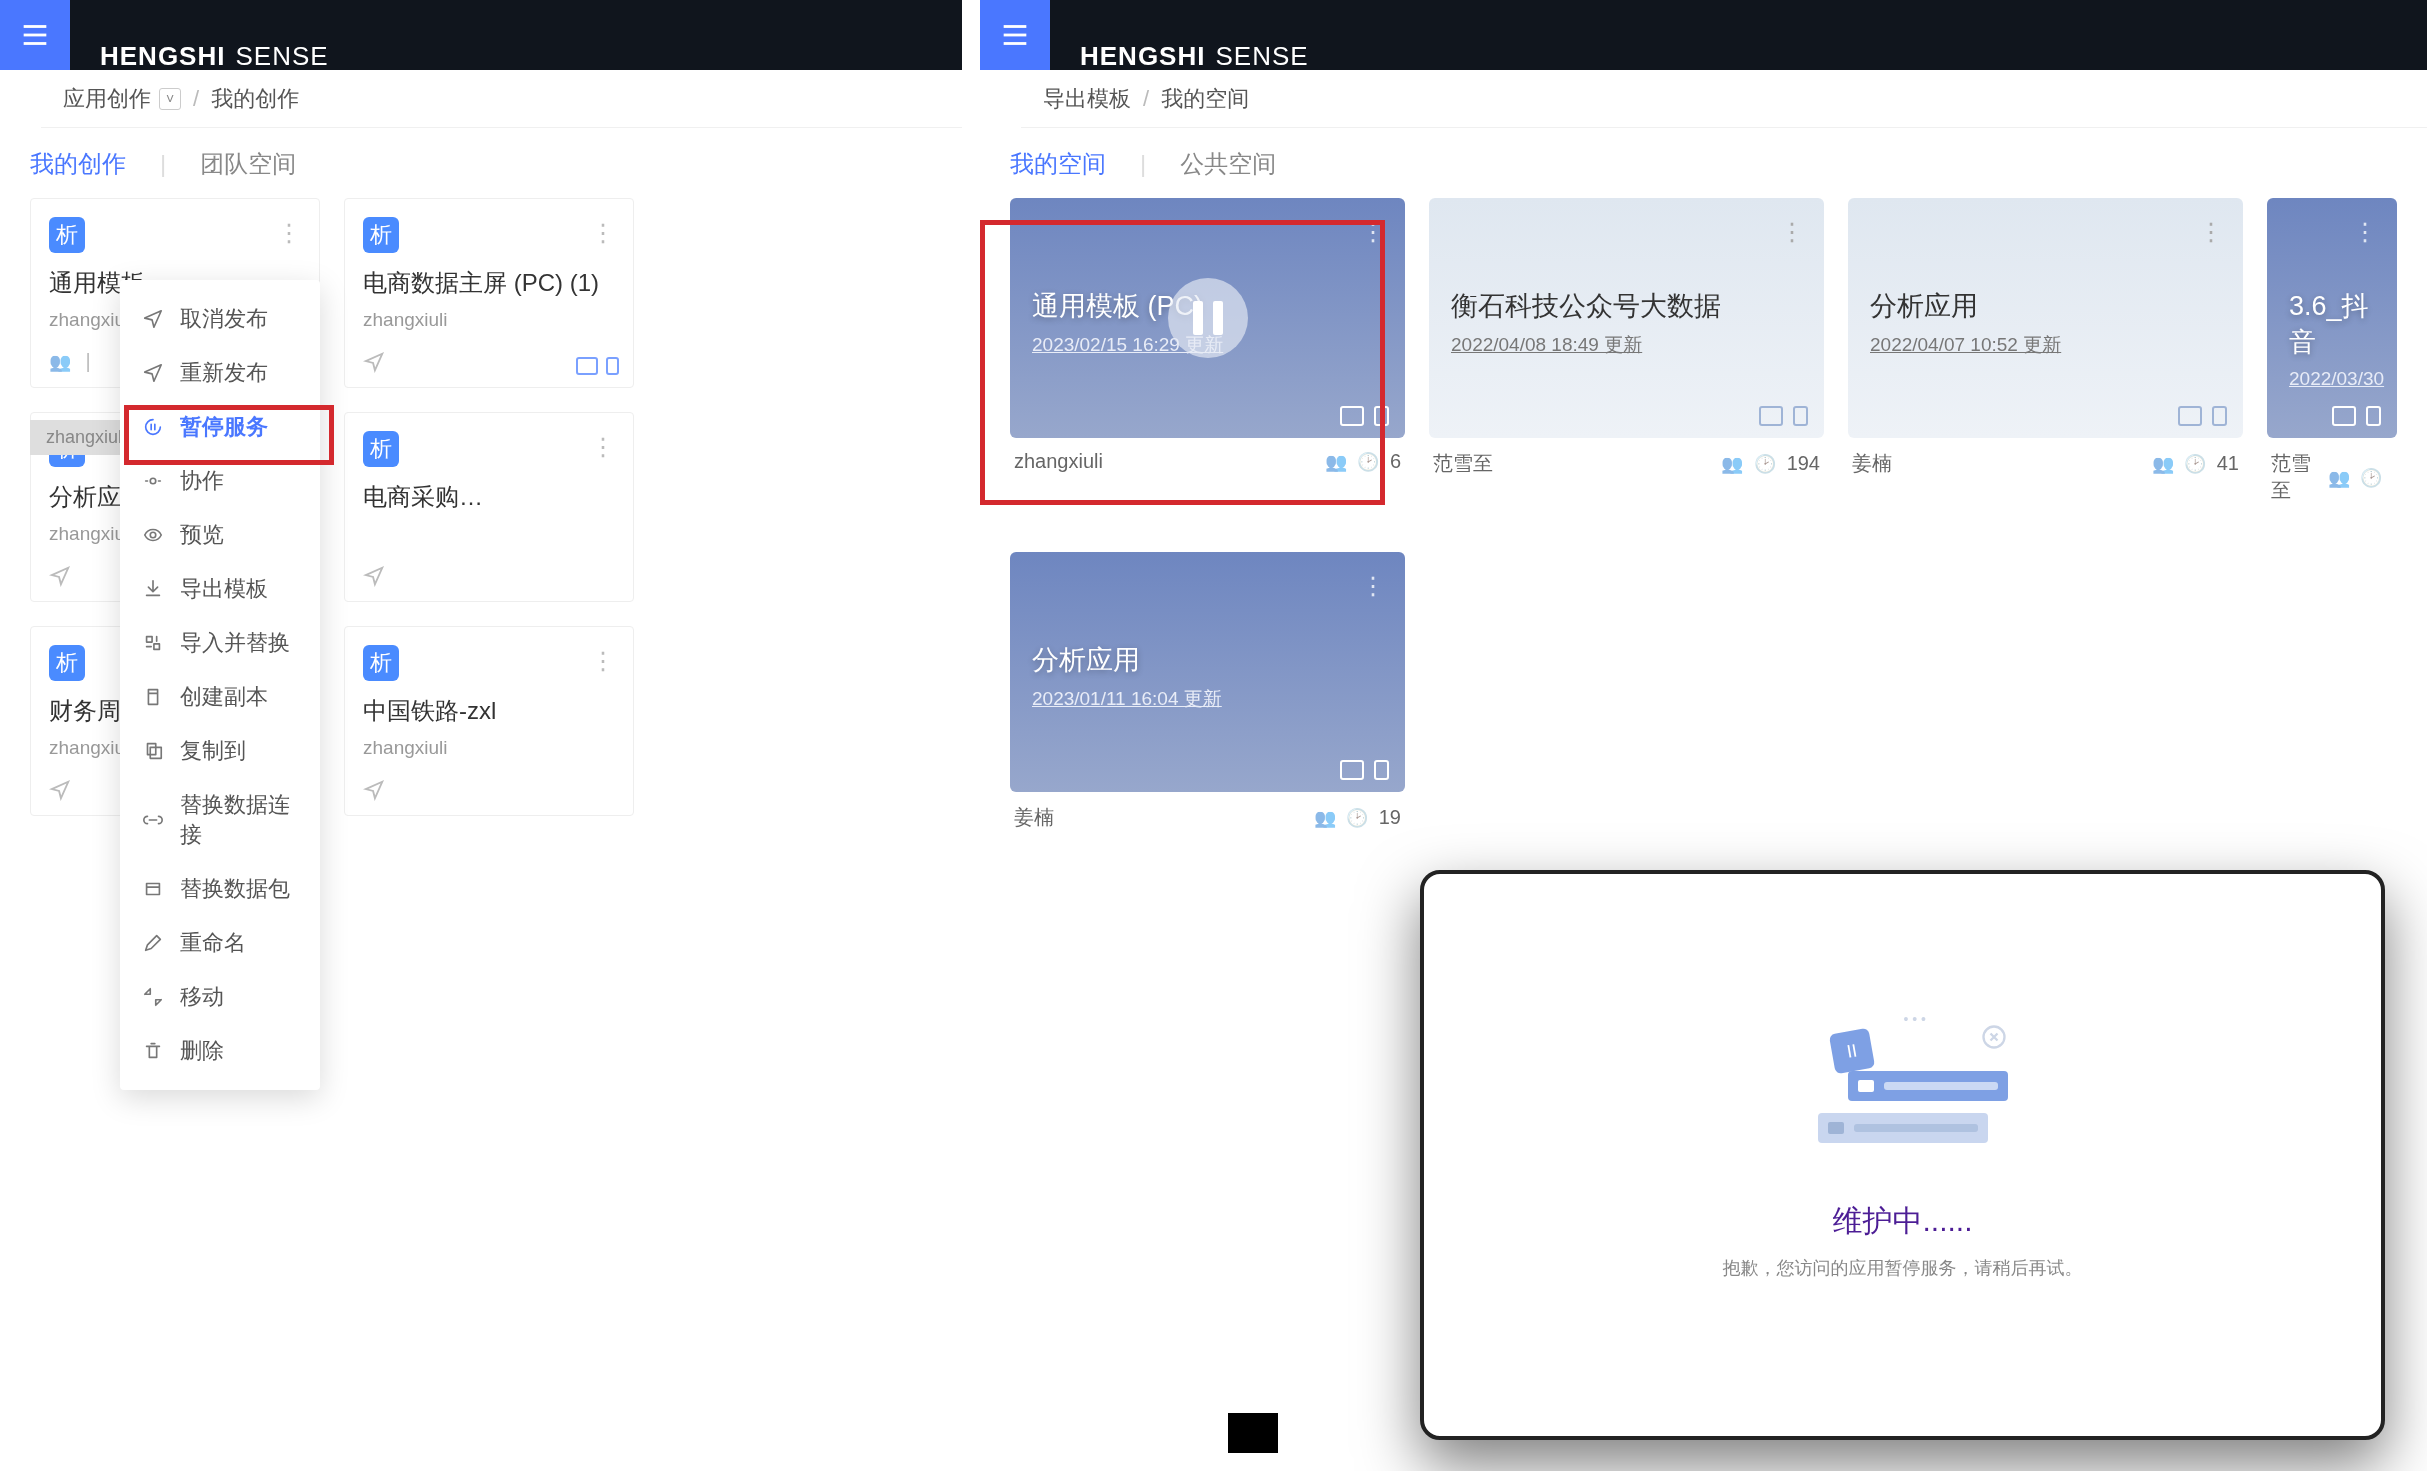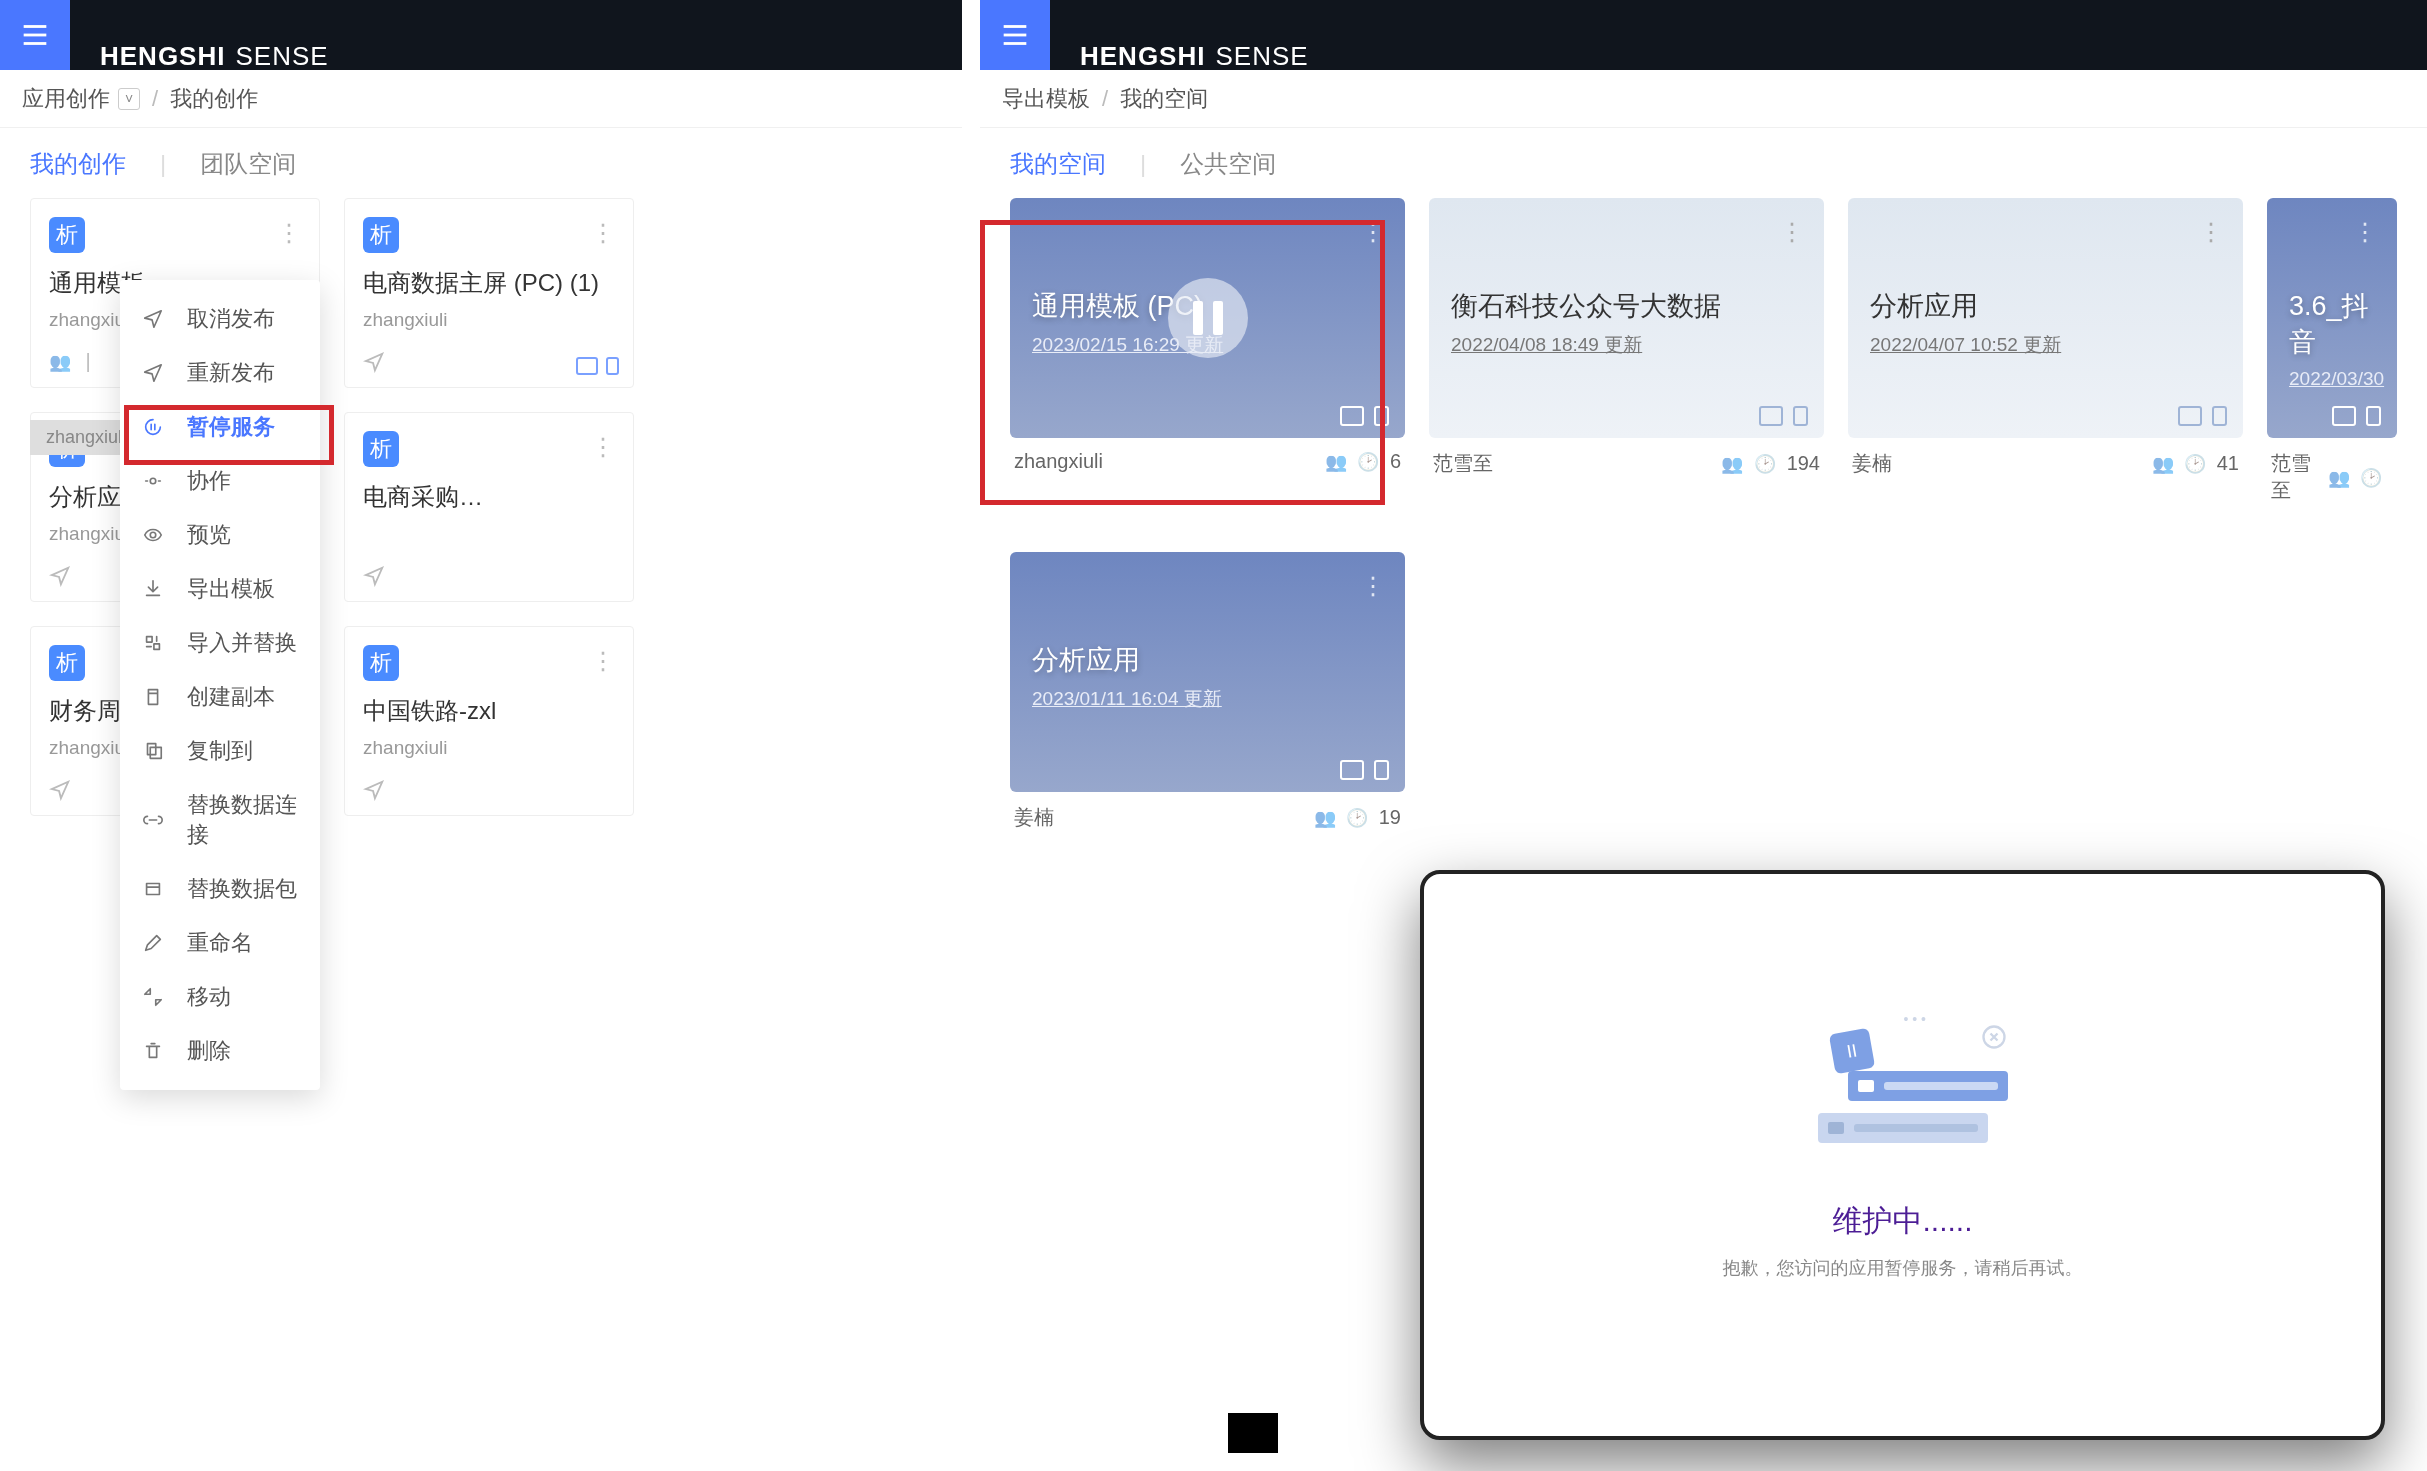--- a/index.html
+++ b/index.html
@@ -10,21 +10,21 @@
     .paneL { left:0;   width:962px; }
     .paneR { left:980px; width:1447px; }
 
     .topbar { height:70px; background:#10151d; color:#fff; display:flex; align-items:center; }
     .hamburger { width:70px; height:70px; background:#4a77ff; display:flex; align-items:center; justify-content:center; cursor:pointer; }
     .hamburger svg { width:34px; height:34px; }
     .brand { margin-left:30px; font-size:26px; letter-spacing:1px; display:flex; align-items:baseline; gap:10px;margin-top:42px; }
     .brand .b1 { font-weight:700; }
     .brand .b2 { font-weight:300; }
 
-    .crumb { height:58px; display:flex; align-items:center; padding:0 22px; color:#555; font-size:22px; border-bottom:1px solid #f0f0f0; }
+    .crumb { height:58px; display:flex; align-items:center; padding:0 22px; color:#555; font-size:22px; border-bottom:1px solid #f0f0f0;margin-left:41px; }
     .crumb .carat { width:22px; height:22px; border:1px solid #ccc; border-radius:3px; margin-left:8px; display:inline-flex; align-items:center; justify-content:center; font-size:14px; color:#888; }
     .crumb .slash { margin:0 12px; color:#bbb; }
 
     .tabs { display:flex; align-items:center; padding:20px 30px 8px; gap:34px; font-size:24px; color:#888; }
     .tabs .active { color:#4a77ff; }
     .tabs .divider { color:#ddd; }
 
     .grid { padding:10px 30px; display:flex; flex-wrap:wrap; gap:24px; }
 
     
@@ -32,21 +32,21 @@
     .cardS .badge { width:36px; height:36px; border-radius:6px; background:#4a8bff; color:#fff; font-size:22px; display:flex; align-items:center; justify-content:center; }
     .cardS .title { margin-top:14px; font-size:24px; color:#333; }
     .cardS .author{ margin-top:10px; font-size:19px; color:#999; }
     .cardS .dots  { position:absolute; right:18px; top:20px; color:#bbb; font-size:24px; cursor:pointer; }
     .cardS .corner{ position:absolute; right:14px; bottom:12px; display:flex; gap:8px; }
     .cardS .corner span { border:2px solid #7aa0ff; border-radius:3px; width:22px; height:18px; }
     .cardS .row   { position:absolute; left:18px; bottom:14px; color:#bbb; display:flex; gap:14px; font-size:20px; }
 
     
     .menu { position:absolute; left:120px; top:280px; width:200px; background:#fff; border-radius:4px; box-shadow:0 8px 30px rgba(0,0,0,.15); padding:12px 0; z-index:5; }
-    .menu .item { display:flex; align-items:center; padding:12px 22px; gap:23px; font-size:22px; color:#555; cursor:pointer; }
+    .menu .item { display:flex; align-items:center; padding:12px 22px; gap:16px; font-size:22px; color:#555; cursor:pointer; }
     .menu .item svg { width:22px; height:22px; flex-shrink:0; }
     .menu-highlight-frame { position:absolute; left:124px; top:405px; width:210px; height:60px; border:5px solid #d4292e; z-index:6; pointer-events:none; }
     .menu .item.highlight { color:#4a77ff;font-weight:bold; }
     .menu .item.highlight svg { stroke:#4a77ff; }
 
     
     .cardL { width:395px; position:relative; }
     .cardL .thumb { height:240px; border-radius:6px; background:linear-gradient(180deg,#6e86c0,#97a7cc); position:relative; overflow:hidden; display:flex; flex-direction:column; justify-content:flex-start; }
     .cardL.alt .thumb { background:linear-gradient(180deg,#dfe7f0, #eef2f7); }
     .cardL .thumb .tt { margin:90px 22px 0; color:#fff; font-size:27px; font-weight:500; text-shadow:0 2px 6px rgba(0,0,0,.3); }

